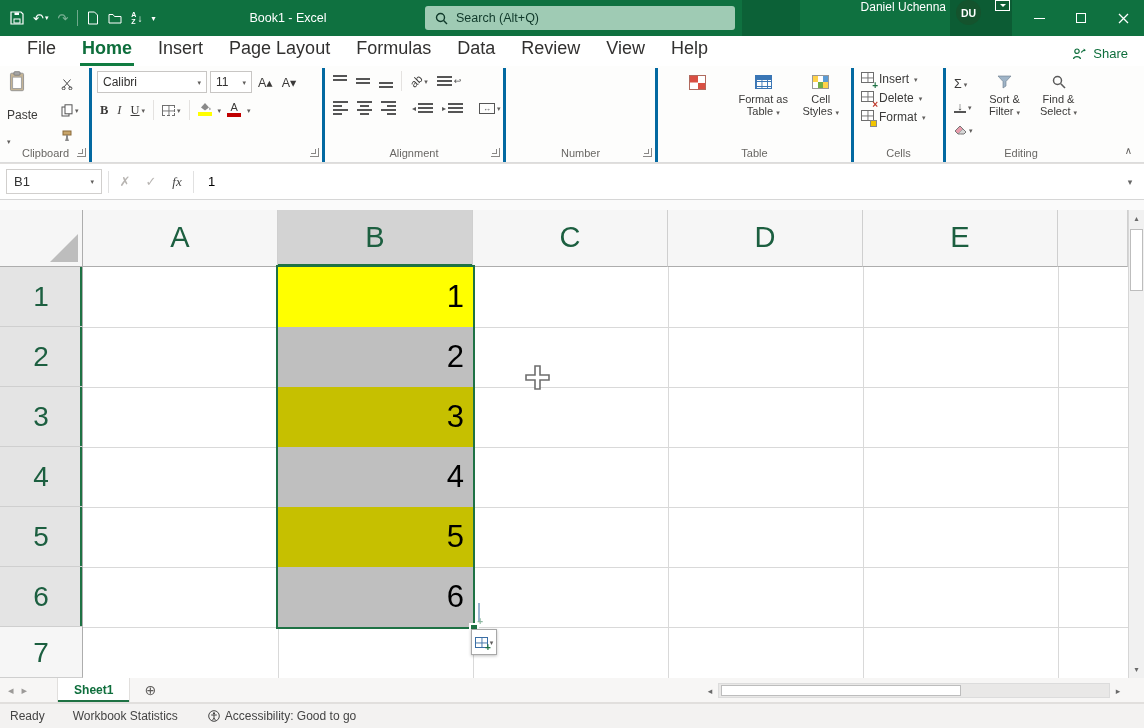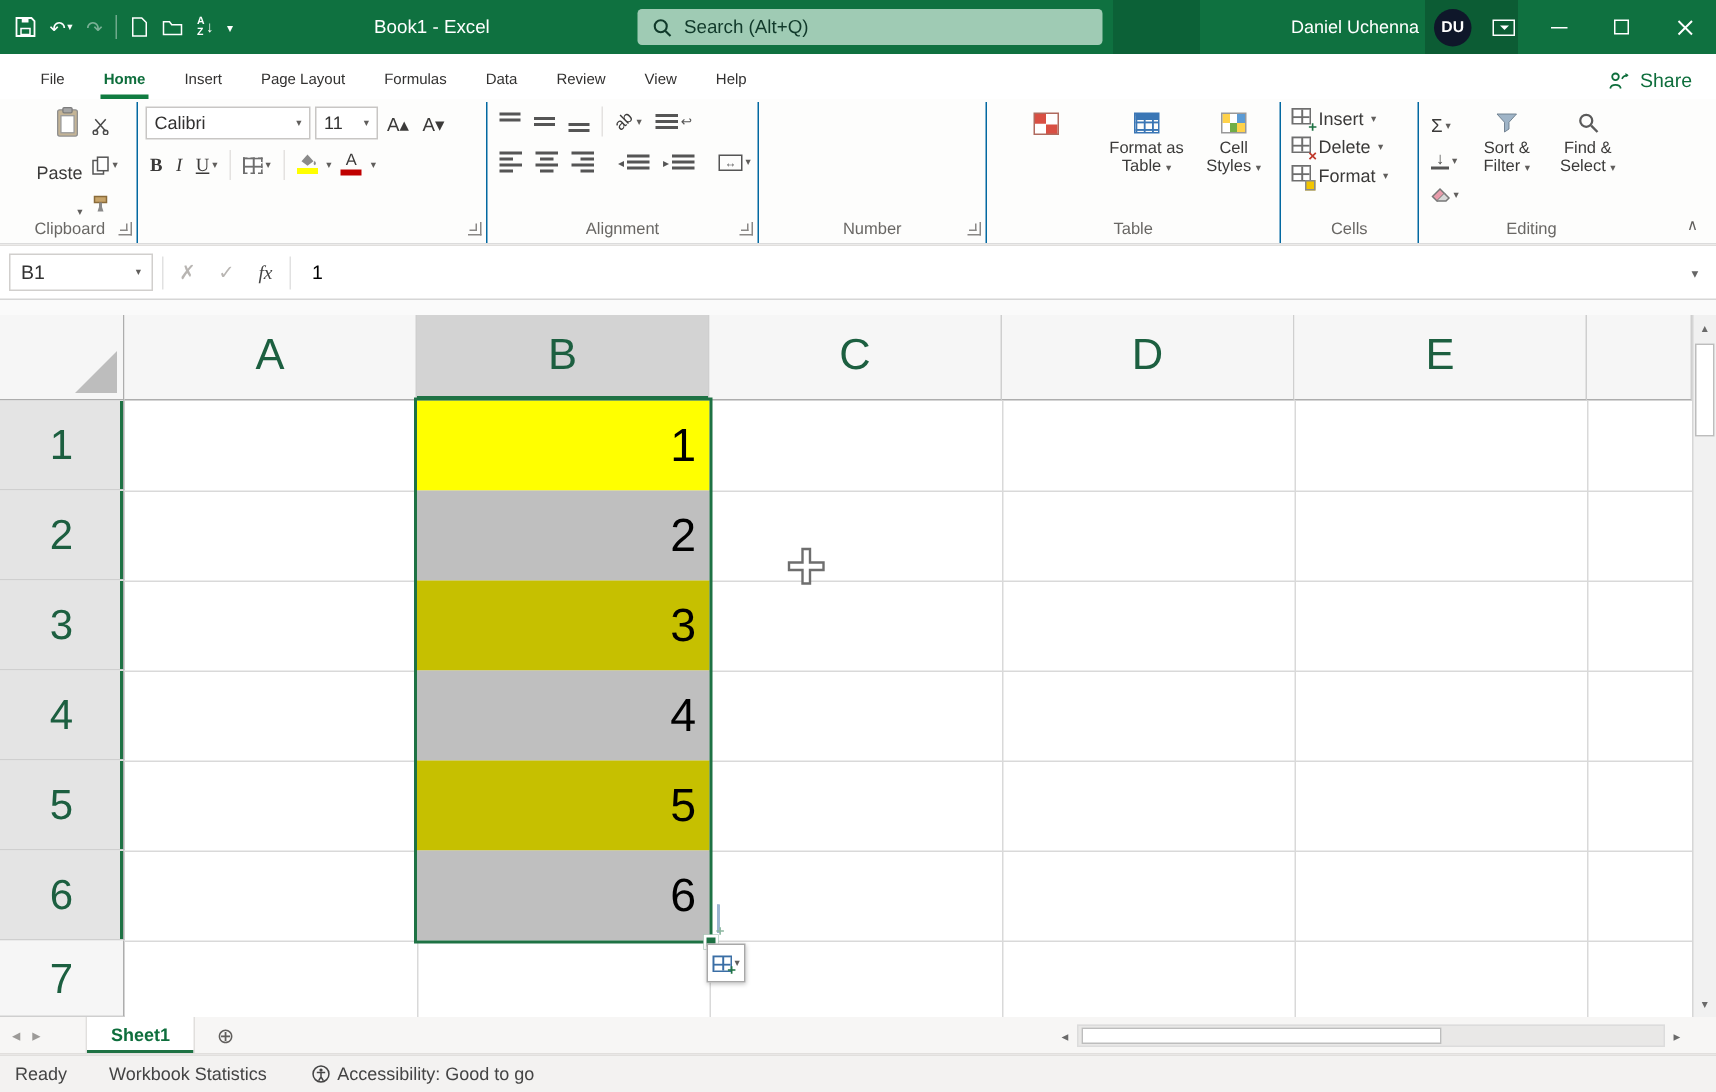--- a/index.html
+++ b/index.html
@@ -10,49 +10,49 @@
   .titlebar{position:absolute;top:0;left:0;right:0;height:36px;background:#0f7140;display:flex;align-items:center;padding-left:10px;color:#fff}
   .tb-stripe{position:absolute;top:0;height:36px;background:rgba(0,0,0,.14)}
   .qat{display:flex;align-items:center;gap:9px;position:relative;z-index:2}
   .qbtn{display:inline-flex;align-items:center;gap:1px;font-size:13px;color:#fff}
   .qbtn.dim{opacity:.45}
   .qsep{width:1px;height:16px;background:rgba(255,255,255,.4)}
   .qchev{font-size:7px;color:#fff}
   .az{display:inline-flex;flex-direction:column;font-size:7px;line-height:7px;font-weight:bold}
   .tb-title{font-size:12.5px;margin-left:94px;position:relative;z-index:2;white-space:nowrap}
   .tb-search{position:absolute;left:425px;top:6px;width:310px;height:24px;background:#9fcbb4;border-radius:3px;display:flex;align-items:center;gap:8px;padding:0 10px;color:#10392a;font-size:12.5px;z-index:2}
-  .tb-right{margin-left:auto;display:flex;align-items:center;position:relative;z-index:2}
+  .tb-right{margin-left:auto;display:flex;position:relative;z-index:2}
   .tb-user{font-size:12px;margin-right:10px}
   .avatar{width:25px;height:25px;border-radius:50%;background:#b44ba1;color:#fff;font-size:10.5px;font-weight:bold;display:flex;align-items:center;justify-content:center;margin-right:14px}
   .rdo{width:15px;height:11px;border:1px solid #fff;position:relative;margin-right:8px}
   .rdo::after{content:"";position:absolute;left:4px;top:3px;border:3px solid transparent;border-top-color:#fff}
   .wbtn{width:42px;height:36px;display:flex;align-items:center;justify-content:center}
   .min-ico{width:11px;height:1px;background:#fff}
   .max-ico{width:10px;height:10px;border:1px solid #fff}
 
   
   .tabrow{position:absolute;top:36px;left:0;right:0;height:30px;background:#fff;display:flex;align-items:flex-end;padding-left:14px}
-  .rtab{padding:6px 13px 7px;font-size:10px;color:#323130;position:relative;white-space:nowrap}
+  .rtab{padding:6px 13px 7px;font-size:18px;color:#323130;position:relative;white-space:nowrap}
   .rtab.active{color:#0e6e3c;font-weight:bold}
   .rtab.active::after{content:"";position:absolute;left:11px;right:11px;bottom:0;height:3px;background:#107c41}
   .share{position:absolute;right:16px;bottom:5px;display:flex;align-items:center;gap:6px;color:#0e6e3c;font-size:13px}
 
   
   .ribbon{position:absolute;top:66px;left:0;right:0;height:97px;background:#fdfdfc;border-bottom:1px solid #dcdcdc;display:flex;align-items:stretch;padding:2px 0 0 2px}
-  .grp{position:relative;border-right:1px solid #0369a1;display:flex;flex-direction:column;padding:3px 5px 0}
+  .grp{position:relative;border-right:3px solid #0369a1;display:flex;flex-direction:column;padding:3px 5px 0}
   .grp-label{margin-top:auto;text-align:center;font-size:11px;color:#696764;padding:1px 12px 3px;white-space:nowrap}
   .launcher{position:absolute;right:3px;bottom:5px;width:9px;height:9px;border-right:1px solid #8a8886;border-bottom:1px solid #8a8886}
   .launcher::after{content:"";position:absolute;right:2px;bottom:2px;width:4px;height:4px;border-right:1px solid #8a8886;border-bottom:1px solid #8a8886}
   .col{display:flex;flex-direction:column;gap:7px}
   .r{display:flex;align-items:center;gap:3px}
   .s{display:inline-flex;align-items:center;gap:2px;padding:2px 3px;font-size:12.5px;color:#3b3a39;min-height:20px;white-space:nowrap}
   .chev{font-size:7px;color:#605e5c;line-height:1}
   .combo{border:1px solid #c8c6c4;background:#fff;height:22px;display:flex;align-items:center;justify-content:space-between;padding:0 5px;font-size:12px;color:#323130}
   .vsep{width:1px;height:20px;background:#e4e2e0;margin:0 2px}
-  .paste{display:flex;flex-direction:column;align-items:flex-end;justify-content:center;gap:16px;width:48px;height:74px;font-size:12px;color:#3b3a39}
+  .paste{display:flex;flex-direction:column;align-items:flex-start;justify-content:center;gap:16px;width:48px;height:74px;font-size:12px;color:#3b3a39}
   .mcol{display:flex;flex-direction:column;gap:6px;padding-top:3px}
   .bigv{display:flex;flex-direction:column;align-items:center;gap:4px;padding:4px 4px 0;font-size:11px;line-height:12px;color:#3b3a39;text-align:center}
   .crow{display:flex;align-items:center;gap:5px;font-size:12px;color:#3b3a39;padding:1px 2px}
   .collapse{position:absolute;right:12px;bottom:6px;color:#605e5c;font-size:10px}
   .bar{display:block;width:14px;height:4px;margin-top:1px}
   .stack{flex-direction:column;gap:0;align-items:center}
   .tbl{width:13px;height:11px;border:1px solid #6e6e6e;background-color:#fff;background-image:linear-gradient(#6e6e6e 1px,transparent 1px),linear-gradient(90deg,#6e6e6e 1px,transparent 1px);background-size:6.5px 5.5px;background-position:-1px -1px;display:inline-block}
   .tbl.dash{border-style:dashed}
   .relico{position:relative;display:inline-block}
   .relico.plus::after{content:"+";position:absolute;right:-4px;bottom:-5px;color:#1e7244;font-weight:bold;font-size:10px}
@@ -188,21 +188,21 @@
   <div class="tb-search">
     <svg width="13" height="13" viewBox="0 0 13 13">
         <circle cx="5.5" cy="5.5" r="4" fill="none" stroke="#10392a" stroke-width="1.4"></circle>
         <path d="M8.6 8.6L12 12" stroke="#10392a" stroke-width="1.4"></path>
       </svg>
     <span>Search (Alt+Q)</span>
   </div>
 
   <div class="tb-right">
     <span class="tb-user">Daniel Uchenna</span>
-    <span class="avatar" style="background: #0f172a;">DU</span>
+    <span class="avatar" style="background: #14532d;">DU</span>
     <span class="rdo"></span>
     <span class="wbtn">
         <span class="min-ico"></span>
       </span>
     <span class="wbtn">
         <span class="max-ico"></span>
       </span>
     <span class="wbtn">
       <svg width="11" height="11" viewBox="0 0 11 11">
           <path d="M1 1l9 9M10 1l-9 9" stroke="#fff" stroke-width="1.3"></path>

